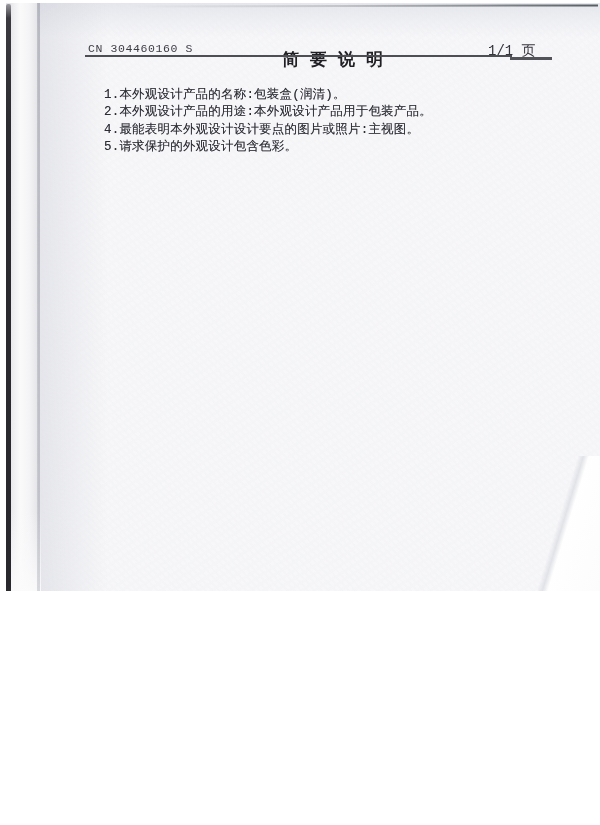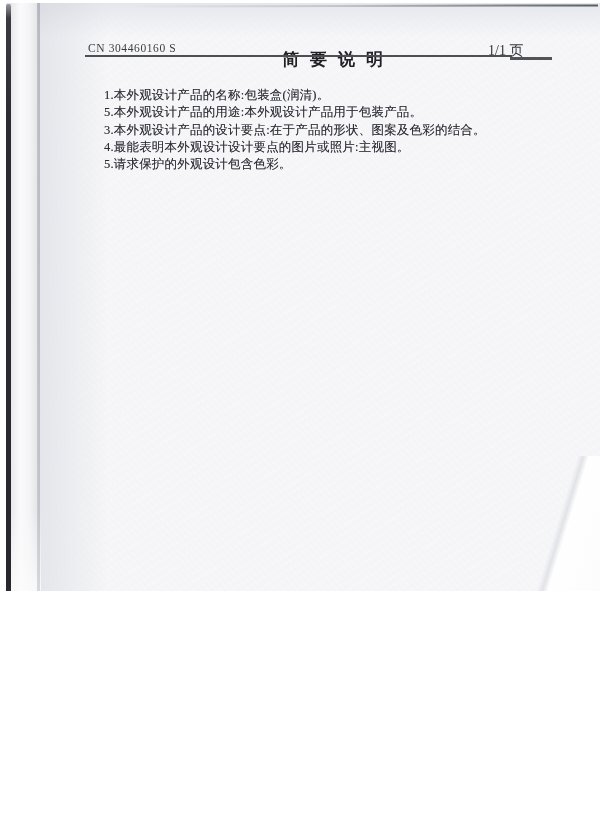--- a/index.html
+++ b/index.html
@@ -2,21 +2,21 @@
 <html><head>
 <meta charset="utf-8">
 <style>
   html, body { margin: 0; padding: 0; background: #ffffff; }
   .scan {
     position: relative;
     width: 600px;
     height: 600px;
     overflow: hidden;
     background: #ffffff;
-    font-family: Liberation Serif, serif;
+    font-family: Liberation Mono, monospace;
   }
   
   .paper {
     position: absolute;
     left: 4px; top: 3px;
     width: 596px; height: 813px;
     background: #f7f7f9;
   }
   
   .shade-top {
@@ -132,21 +132,20 @@
   <div class="strip-left"></div>
 
   <span class="pub-number">CN 304460160 S</span>
   <h1 class="doc-title">简要说明</h1>
   <span class="page-indicator">1/1 页</span>
   <div class="rule-main"></div>
   <div class="rule-right"></div>
 
   <div class="desc-list">
     <div class="desc-line">1.本外观设计产品的名称:包装盒(润清)。</div>
-    <div class="desc-line">5.本外观设计产品的用途:本外观设计产品用于包装产品。</div>
-    <div class="desc-line">3.本外观设计产品的设计要点:在于产品的形状、图案及色彩的结合。</div>
+    <div class="desc-line">2.本外观设计产品的用途:本外观设计产品用于包装产品。</div>
     <div class="desc-line">4.最能表明本外观设计设计要点的图片或照片:主视图。</div>
     <div class="desc-line">5.请求保护的外观设计包含色彩。</div>
   </div>
 
   <span class="page-number">3</span>
 
 </div>
 
 </body></html>

